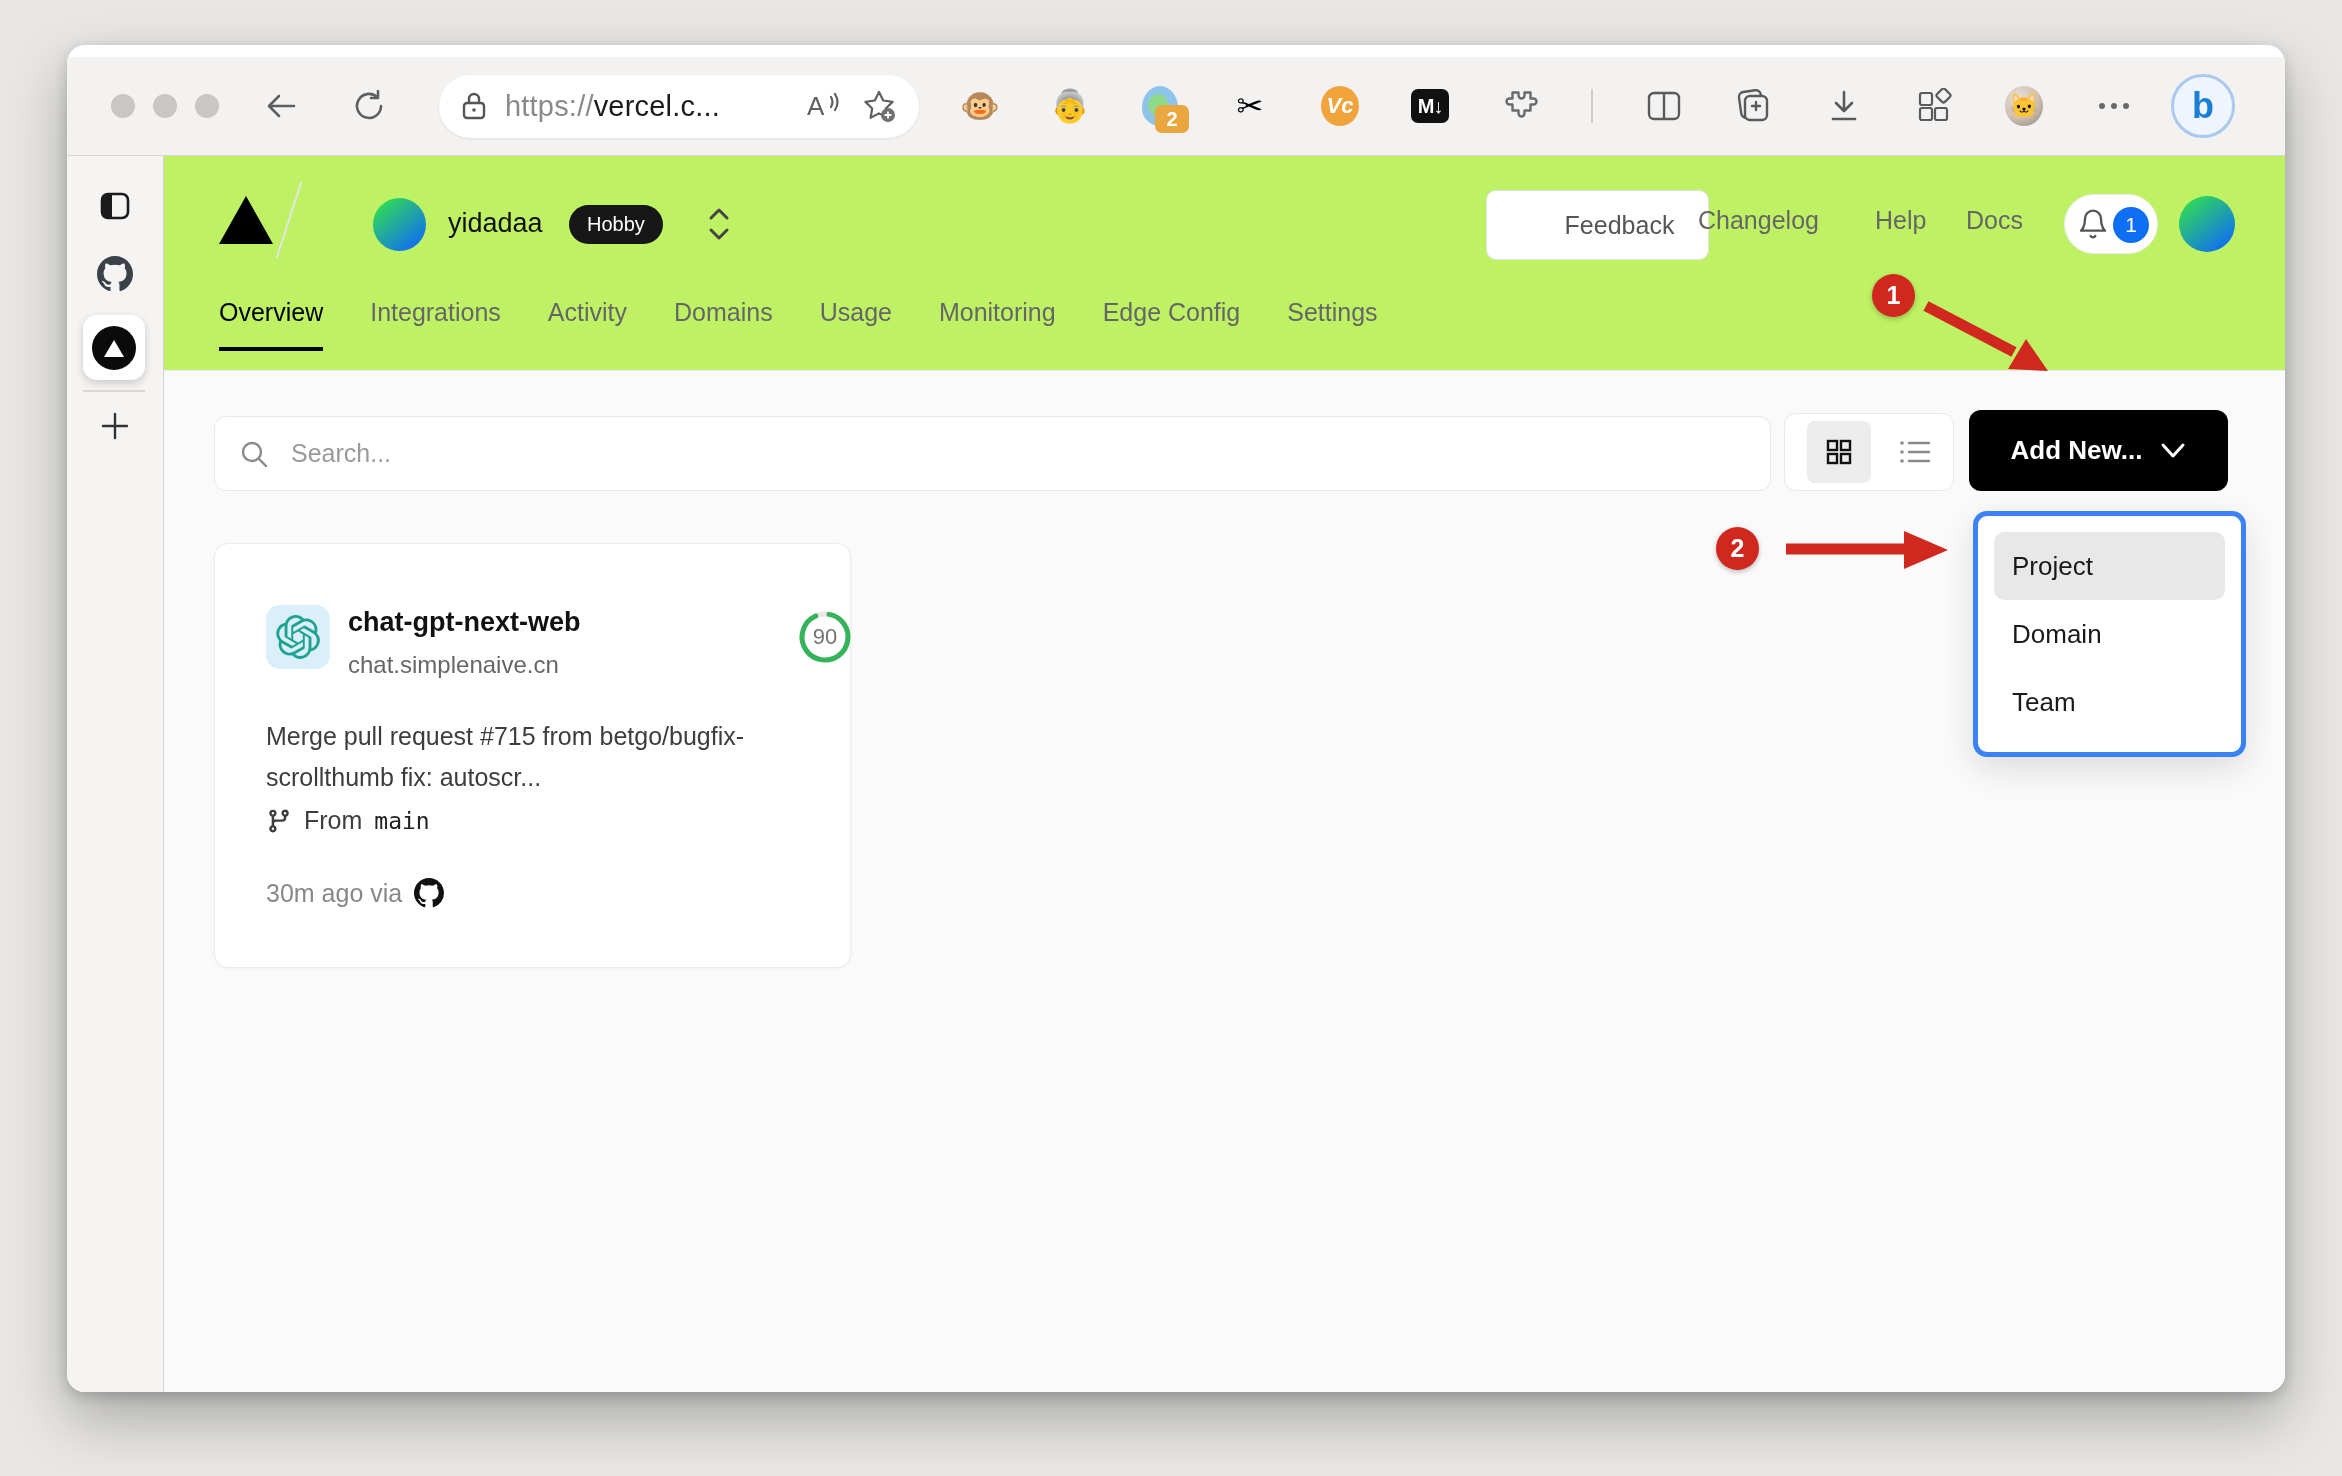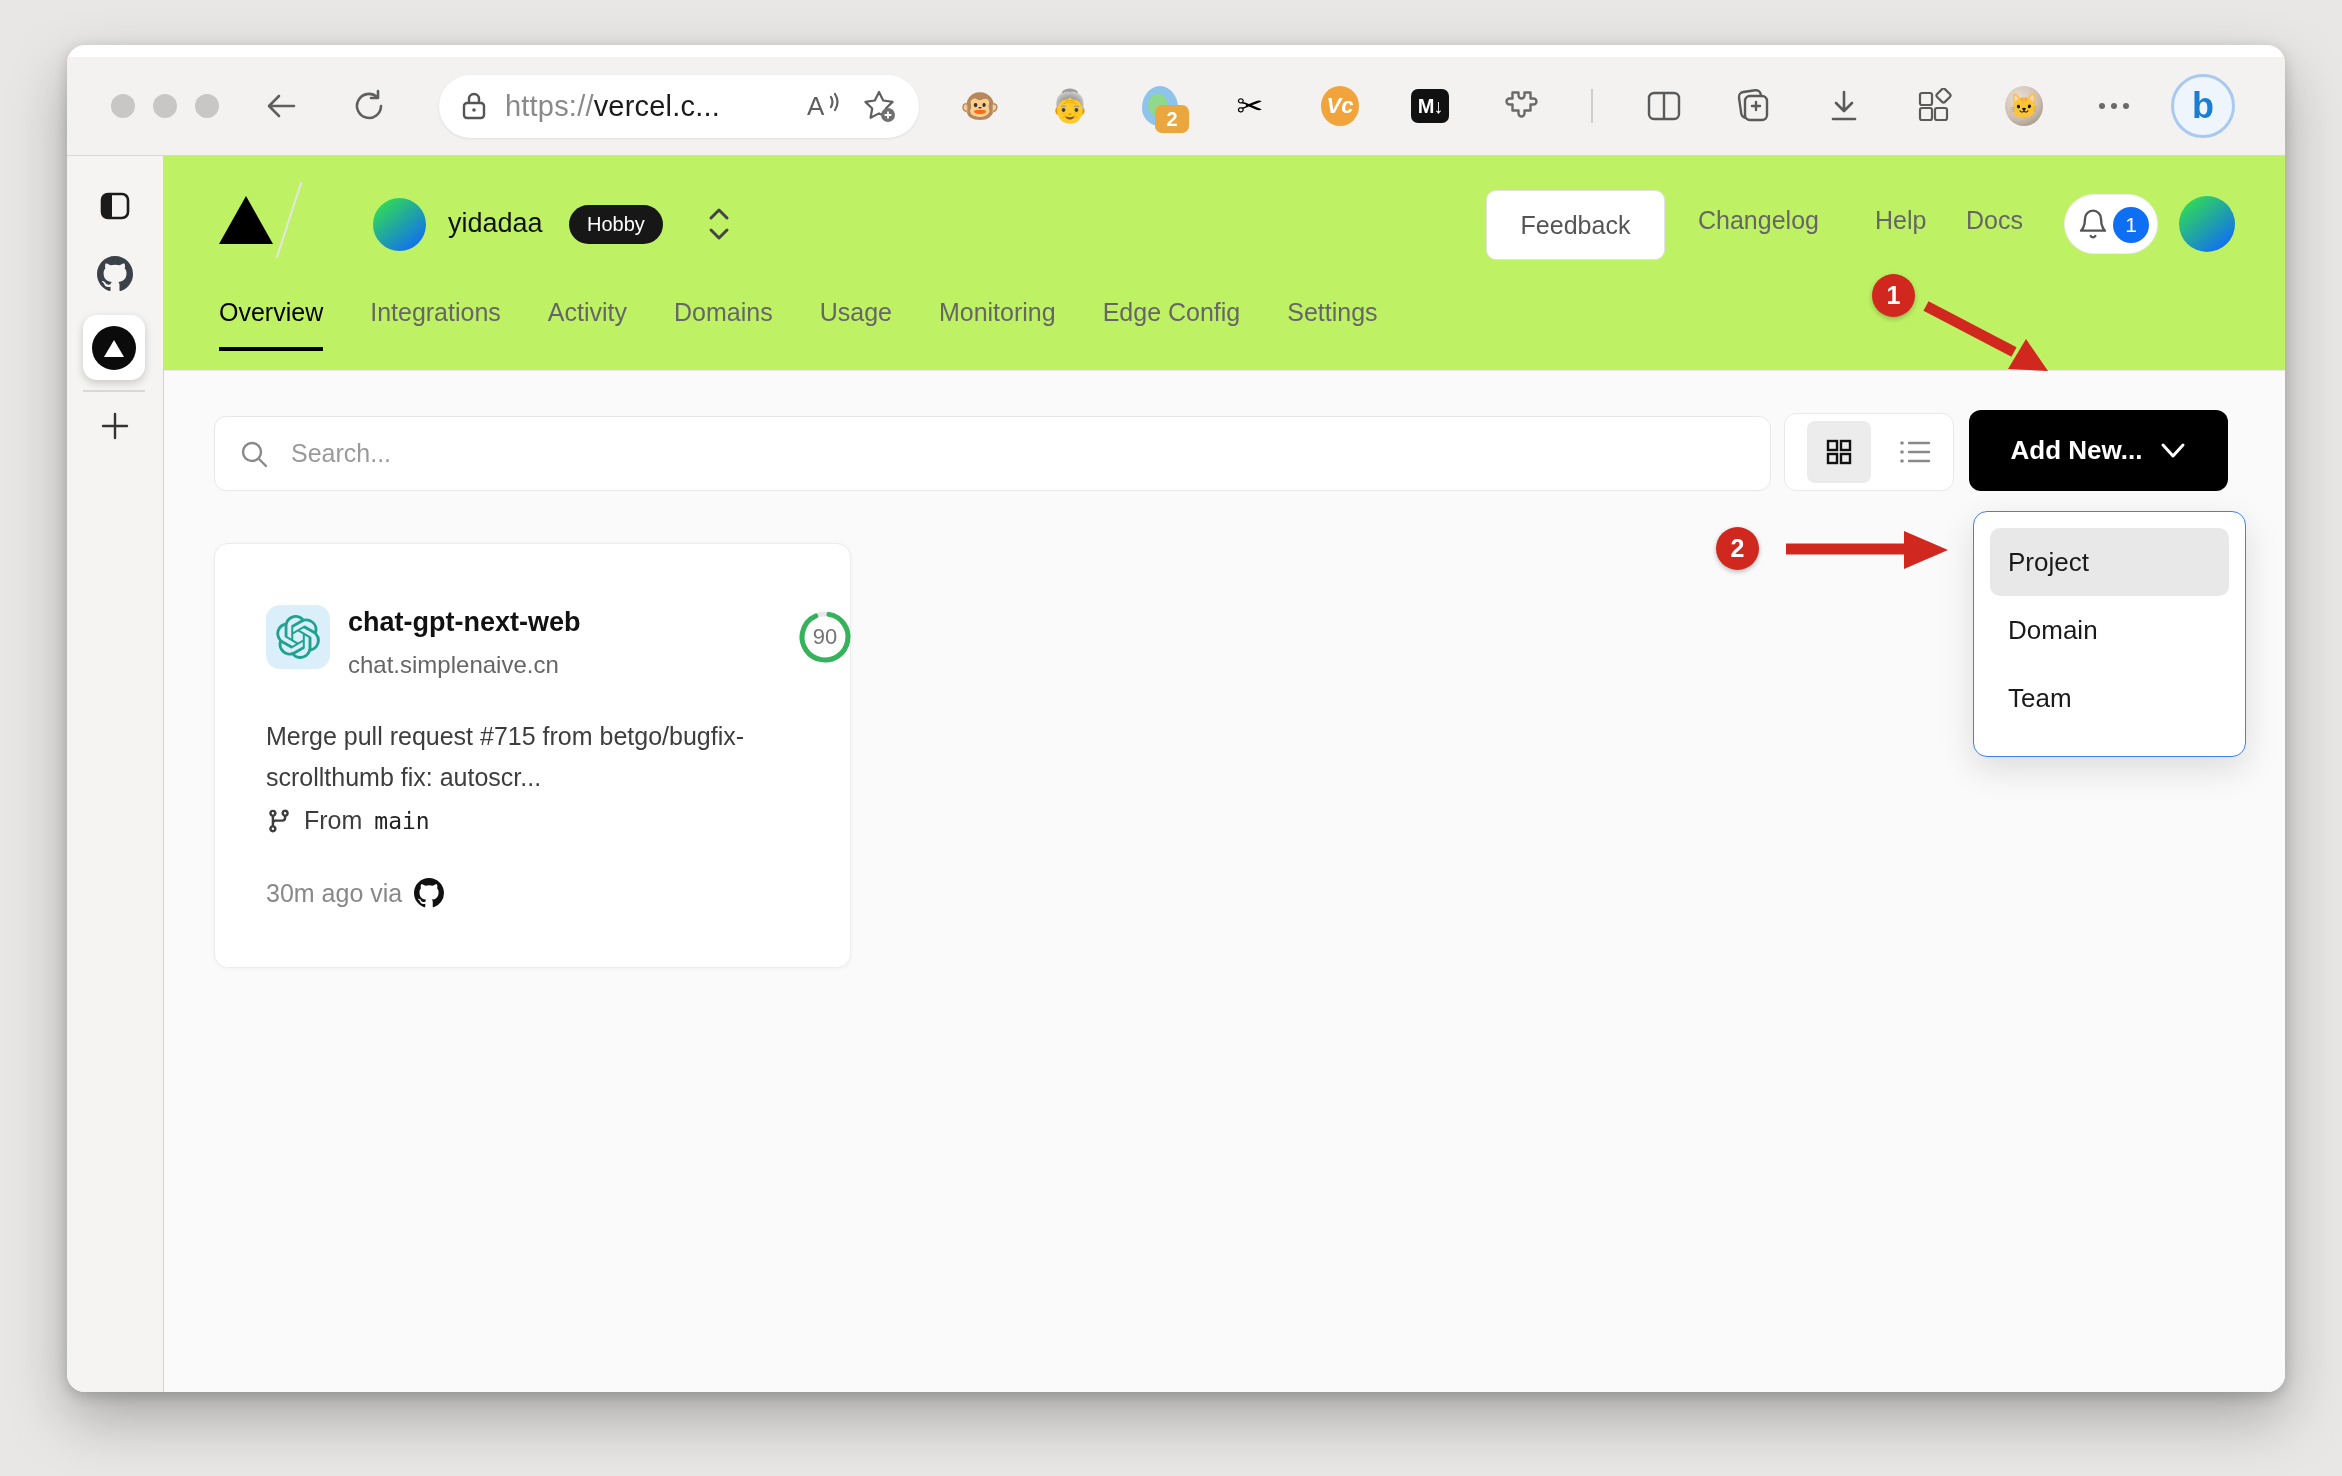--- a/index.html
+++ b/index.html
@@ -75,21 +75,21 @@
   
   .vheader{position:absolute;left:0;top:0;right:0;height:214px;background:#bef264;border-bottom:1px solid #ebebeb;}
   .vlogo{position:absolute;left:55px;top:40px;}
   .crumb-slash{position:absolute;left:124px;top:24px;width:2px;height:80px;background:#e4e4e4;transform:rotate(18deg);}
   .team-avatar{position:absolute;left:209px;top:42px;width:53px;height:53px;border-radius:50%;background:linear-gradient(140deg,#2fd55e 15%,#1273eb 85%);}
   .team-name{position:absolute;left:284px;top:52px;font-size:27px;font-weight:500;color:#111;}
   .plan-pill{position:absolute;left:405px;top:49px;background:#171717;color:#fff;font-size:20px;font-weight:500;padding:8px 18px;border-radius:999px;}
   .team-switch{position:absolute;left:542px;top:48px;color:#555;}
   .feedback-btn{
     position:absolute;left:1322px;top:34px;width:177px;height:68px;border:1px solid #e2e2e2;border-radius:10px;
-    color:#555;font-size:25px;display:flex;align-items:center;justify-content:center;background:#fff;
+    color:#555;font-size:25px;display:flex;align-items:center;justify-content:center;background:#fff;padding-left:44px;
   }
   .hlink{position:absolute;top:50px;color:#666;font-size:25px;}
   .hl-changelog{left:1534px;}
   .hl-help{left:1711px;}
   .hl-docs{left:1802px;}
   .bell-pill{
     position:absolute;left:1900px;top:38px;width:94px;height:60px;border:1px solid #ededed;border-radius:999px;
     background:#fff;display:flex;align-items:center;padding-left:12px;box-sizing:border-box;
   }
   .notif-badge{
@@ -118,21 +118,21 @@
     display:flex;align-items:center;justify-content:space-around;box-sizing:border-box;padding:0 8px;
   }
   .vt-grid{width:64px;height:62px;background:#ececec;border-radius:8px;display:flex;align-items:center;justify-content:center;color:#111;}
   .vt-list{color:#8a8a8a;display:flex;}
   .addnew{
     position:absolute;left:1805px;top:39px;width:259px;height:81px;background:#000;border-radius:12px;color:#fff;
     display:flex;align-items:center;justify-content:center;gap:18px;font-size:26px;font-weight:600;
   }
   
   .menu{
-    position:absolute;left:1809px;top:140px;width:273px;height:246px;background:#fff;border:1px solid #3b82f6;border-radius:14px;
+    position:absolute;left:1809px;top:140px;width:273px;height:246px;background:#fff;border:5px solid #3b82f6;border-radius:14px;
     box-shadow:0 12px 34px rgba(0,0,0,.12);box-sizing:border-box;padding:16px;
   }
   .menu-item{font-size:26px;color:#1a1a1a;height:68px;display:flex;align-items:center;padding-left:18px;border-radius:10px;}
   .menu-item.highlight{background:#e8e8e8;}
   
   .card{
     position:absolute;left:50px;top:172px;width:637px;height:425px;background:#fff;border:1px solid #ececec;border-radius:14px;
     box-shadow:0 1px 4px rgba(0,0,0,.04);box-sizing:border-box;
   }
   .proj-ico{position:absolute;left:51px;top:61px;width:64px;height:64px;border-radius:14px;background:#dbeffb;display:flex;align-items:center;justify-content:center;}

